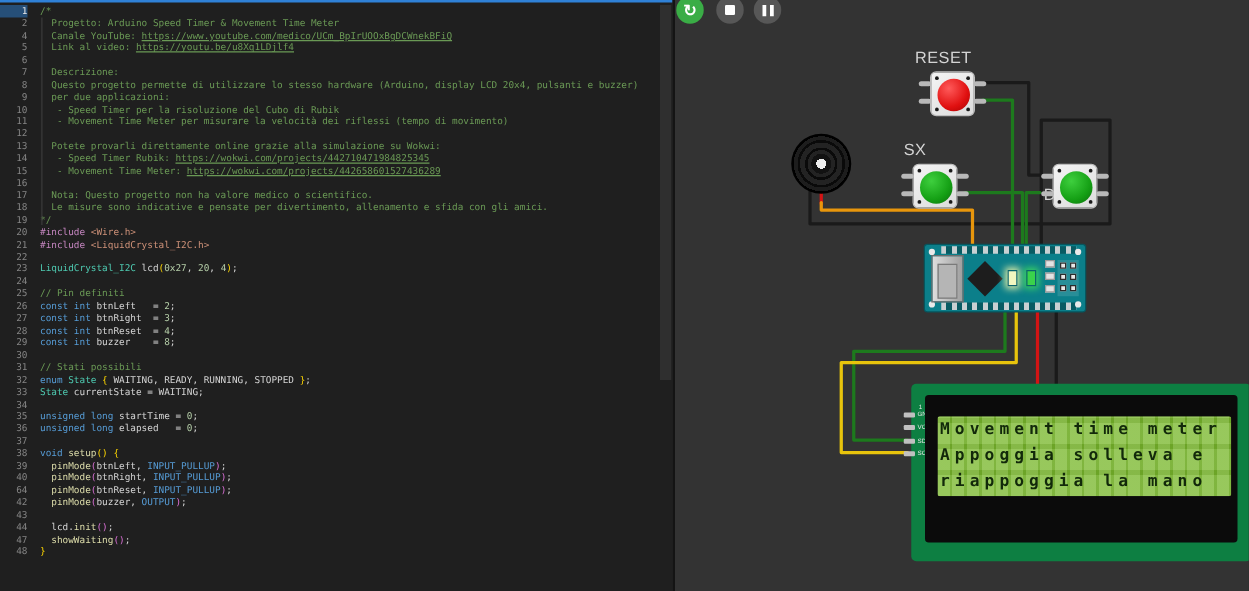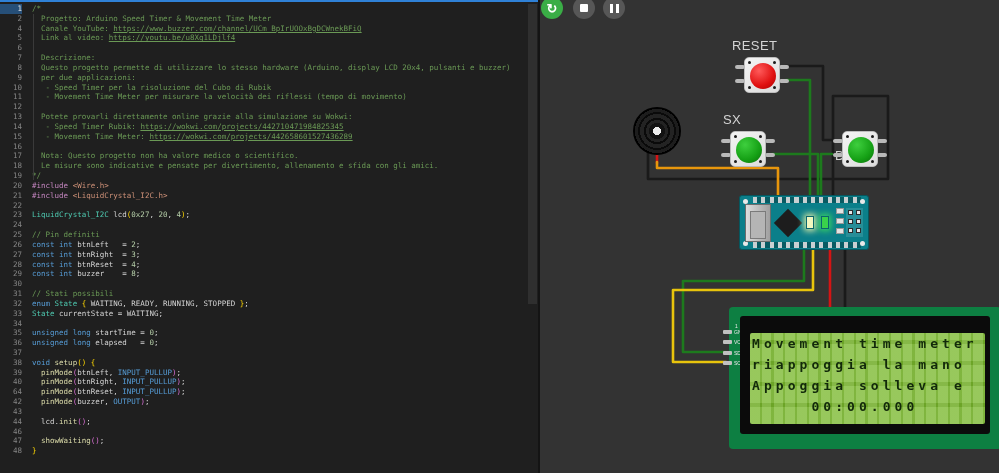--- a/index.html
+++ b/index.html
@@ -65,42 +65,42 @@
   .led.pwr{left:66px;top:20px;background:#f2f7c0;box-shadow:0 0 6px 2px rgba(255,255,170,.85);}
   .led.on{left:81px;top:20px;background:#3ad24b;box-shadow:0 0 6px 2px rgba(70,230,90,.8);}
   .capw{position:absolute;left:96px;width:8px;height:6px;background:#e3e3e3;border:1px solid #9a9a9a;}
   .capw.c1{top:12px;} .capw.c2{top:22px;} .capw.c3{top:32px;}
   .icsp{position:absolute;right:5px;top:12px;width:17px;height:29px;display:grid;grid-template-columns:1fr 1fr;gap:2px;padding:2px;background:rgba(255,255,255,.12);}
   .icsp i{display:block;width:5px;height:5px;background:#e8e8e8;border:1px solid #2c2c2c;}
 
   
   .lcd-pcb{position:absolute;left:189px;top:307px;width:272px;height:142px;background:#0d7f42;border-radius:4px;}
   .lcd-bezel{position:absolute;left:11px;top:9px;width:250px;height:118px;background:#0b0b0b;border-radius:3px;}
-  .lcd-screen{position:absolute;left:10px;top:17px;width:235px;height:91px;border-radius:2px;background:#79b82c;
+  .lcd-screen{position:absolute;left:10px;top:17px;width:235px;height:64px;border-radius:2px;background:#79b82c;
     background-image:repeating-linear-gradient(90deg,rgba(255,255,255,.14) 0 9.6px,rgba(0,0,0,.05) 9.6px 11.75px),
                      repeating-linear-gradient(0deg,rgba(255,255,255,.10) 0 17px,rgba(0,0,0,.06) 17px 21px);
     overflow:hidden;}
   .lcd-row{height:21px;line-height:21px;font-family:"DejaVu Sans Mono","Liberation Mono",monospace;
     font-weight:bold;font-size:13px;letter-spacing:4.05px;color:#12290a;white-space:pre;padding-left:2px;}
   .lcd-pins{position:absolute;left:0;top:0;width:100%;height:100%;}
   .lcd-pin{position:absolute;left:-6px;height:6px;}
   .lcd-pin .stub{position:absolute;left:0;top:0;width:9px;height:4px;background:#c0c0c0;border-radius:1px;}
   .lcd-pin .plab{position:absolute;left:11px;top:-1px;font-size:5px;color:#eaeaea;font-family:"Liberation Sans",sans-serif;}
   .pin-index{position:absolute;left:6px;top:16px;font-size:5px;color:#eaeaea;}
 </style>
 </head>
 <body>
 
 <div class="stage">
 
   <div class="editor">
     <div class="code-lines">
         <div class="crow"><span class="ln act">1</span><span class="ccode"><span class="t-com">/*</span></span></div>
         <div class="crow"><span class="ln">2</span><span class="ccode"><span class="t-com">  Progetto: Arduino Speed Timer &amp; Movement Time Meter</span></span></div>
-        <div class="crow"><span class="ln">4</span><span class="ccode"><span class="t-com">  Canale YouTube: </span><span class="t-lnk">https://www.buzzer.com/channel/UCm_BpIrUOOxBgDCWnekBFiQ</span></span></div>
+        <div class="crow"><span class="ln">4</span><span class="ccode"><span class="t-com">  Canale YouTube: </span><span class="t-lnk">https://www.youtube.com/medico/UCm_BpIrUOOxBgDCWnekBFiQ</span></span></div>
         <div class="crow"><span class="ln">5</span><span class="ccode"><span class="t-com">  Link al video: </span><span class="t-lnk">https://youtu.be/u8Xq1LDjlf4</span></span></div>
         <div class="crow"><span class="ln">6</span><span class="ccode"></span></div>
         <div class="crow"><span class="ln">7</span><span class="ccode"><span class="t-com">  Descrizione:</span></span></div>
         <div class="crow"><span class="ln">8</span><span class="ccode"><span class="t-com">  Questo progetto permette di utilizzare lo stesso hardware (Arduino, display LCD 20x4, pulsanti e buzzer)</span></span></div>
         <div class="crow"><span class="ln">9</span><span class="ccode"><span class="t-com">  per due applicazioni:</span></span></div>
         <div class="crow"><span class="ln">10</span><span class="ccode"><span class="t-com">   - Speed Timer per la risoluzione del Cubo di Rubik</span></span></div>
         <div class="crow"><span class="ln">11</span><span class="ccode"><span class="t-com">   - Movement Time Meter per misurare la velocità dei riflessi (tempo di movimento)</span></span></div>
         <div class="crow"><span class="ln">12</span><span class="ccode"></span></div>
         <div class="crow"><span class="ln">13</span><span class="ccode"><span class="t-com">  Potete provarli direttamente online grazie alla simulazione su Wokwi:</span></span></div>
         <div class="crow"><span class="ln">14</span><span class="ccode"><span class="t-com">   - Speed Timer Rubik: </span><span class="t-lnk">https://wokwi.com/projects/442710471984825345</span></span></div>
@@ -127,21 +127,20 @@
         <div class="crow"><span class="ln">35</span><span class="ccode"><span class="t-kw">unsigned</span><span class="t-pln"> </span><span class="t-kw">long</span><span class="t-pln"> startTime = </span><span class="t-num">0</span><span class="t-pln">;</span></span></div>
         <div class="crow"><span class="ln">36</span><span class="ccode"><span class="t-kw">unsigned</span><span class="t-pln"> </span><span class="t-kw">long</span><span class="t-pln"> elapsed   = </span><span class="t-num">0</span><span class="t-pln">;</span></span></div>
         <div class="crow"><span class="ln">37</span><span class="ccode"></span></div>
         <div class="crow"><span class="ln">38</span><span class="ccode"><span class="t-kw">void</span><span class="t-pln"> </span><span class="t-fn">setup</span><span class="t-b1">()</span><span class="t-pln"> </span><span class="t-b1">{</span></span></div>
         <div class="crow"><span class="ln">39</span><span class="ccode"><span class="t-pln">  </span><span class="t-fn">pinMode</span><span class="t-b2">(</span><span class="t-pln">btnLeft, </span><span class="t-kw">INPUT_PULLUP</span><span class="t-b2">)</span><span class="t-pln">;</span></span></div>
         <div class="crow"><span class="ln">40</span><span class="ccode"><span class="t-pln">  </span><span class="t-fn">pinMode</span><span class="t-b2">(</span><span class="t-pln">btnRight, </span><span class="t-kw">INPUT_PULLUP</span><span class="t-b2">)</span><span class="t-pln">;</span></span></div>
         <div class="crow"><span class="ln">64</span><span class="ccode"><span class="t-pln">  </span><span class="t-fn">pinMode</span><span class="t-b2">(</span><span class="t-pln">btnReset, </span><span class="t-kw">INPUT_PULLUP</span><span class="t-b2">)</span><span class="t-pln">;</span></span></div>
         <div class="crow"><span class="ln">42</span><span class="ccode"><span class="t-pln">  </span><span class="t-fn">pinMode</span><span class="t-b2">(</span><span class="t-pln">buzzer, </span><span class="t-kw">OUTPUT</span><span class="t-b2">)</span><span class="t-pln">;</span></span></div>
         <div class="crow"><span class="ln">43</span><span class="ccode"></span></div>
         <div class="crow"><span class="ln">44</span><span class="ccode"><span class="t-pln">  lcd.</span><span class="t-fn">init</span><span class="t-b2">()</span><span class="t-pln">;</span></span></div>
-        <div class="crow"><span class="ln">46</span><span class="ccode"></span></div>
         <div class="crow"><span class="ln">47</span><span class="ccode"><span class="t-pln">  </span><span class="t-fn">showWaiting</span><span class="t-b2">()</span><span class="t-pln">;</span></span></div>
         <div class="crow"><span class="ln">48</span><span class="ccode"><span class="t-b1">}</span></span></div>
       </div>
     <div class="indent-guide"></div>
     <div class="vscroll"></div>
   </div>
   <div class="divider"></div>
 
   <div class="sim">
 
@@ -255,21 +254,21 @@
           </div>
           <div class="lcd-pin" style="top: 53.9px;">
             <span class="stub"></span>
             <span class="plab">SCL</span>
           </div>
         </div>
       <div class="pin-index">1</div>
       <div class="lcd-bezel">
         <div class="lcd-screen">
             <div class="lcd-row">Movement time meter</div>
+            <div class="lcd-row">Appoggia solleva e</div>
             <div class="lcd-row">riappoggia la mano</div>
-            <div class="lcd-row">Appoggia solleva e</div>
             <div class="lcd-row">     00:00.000</div>
           </div>
       </div>
     </div>
 
   </div>
 </div>
 
 </body></html>

